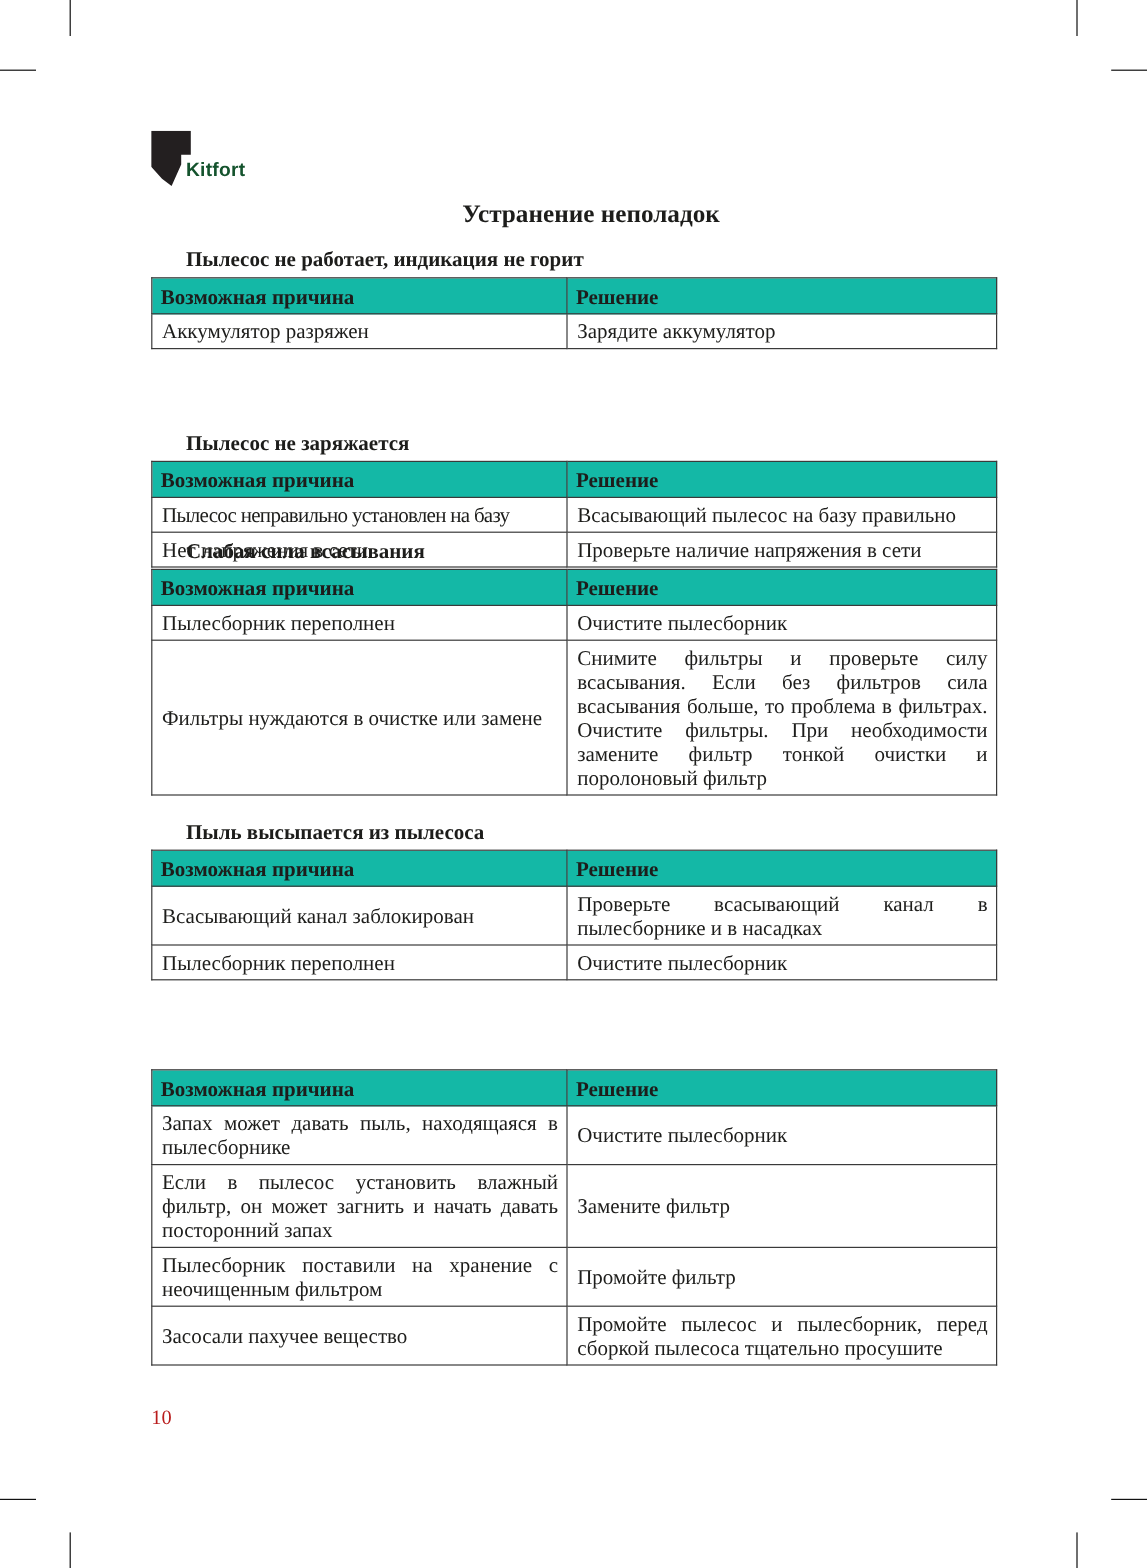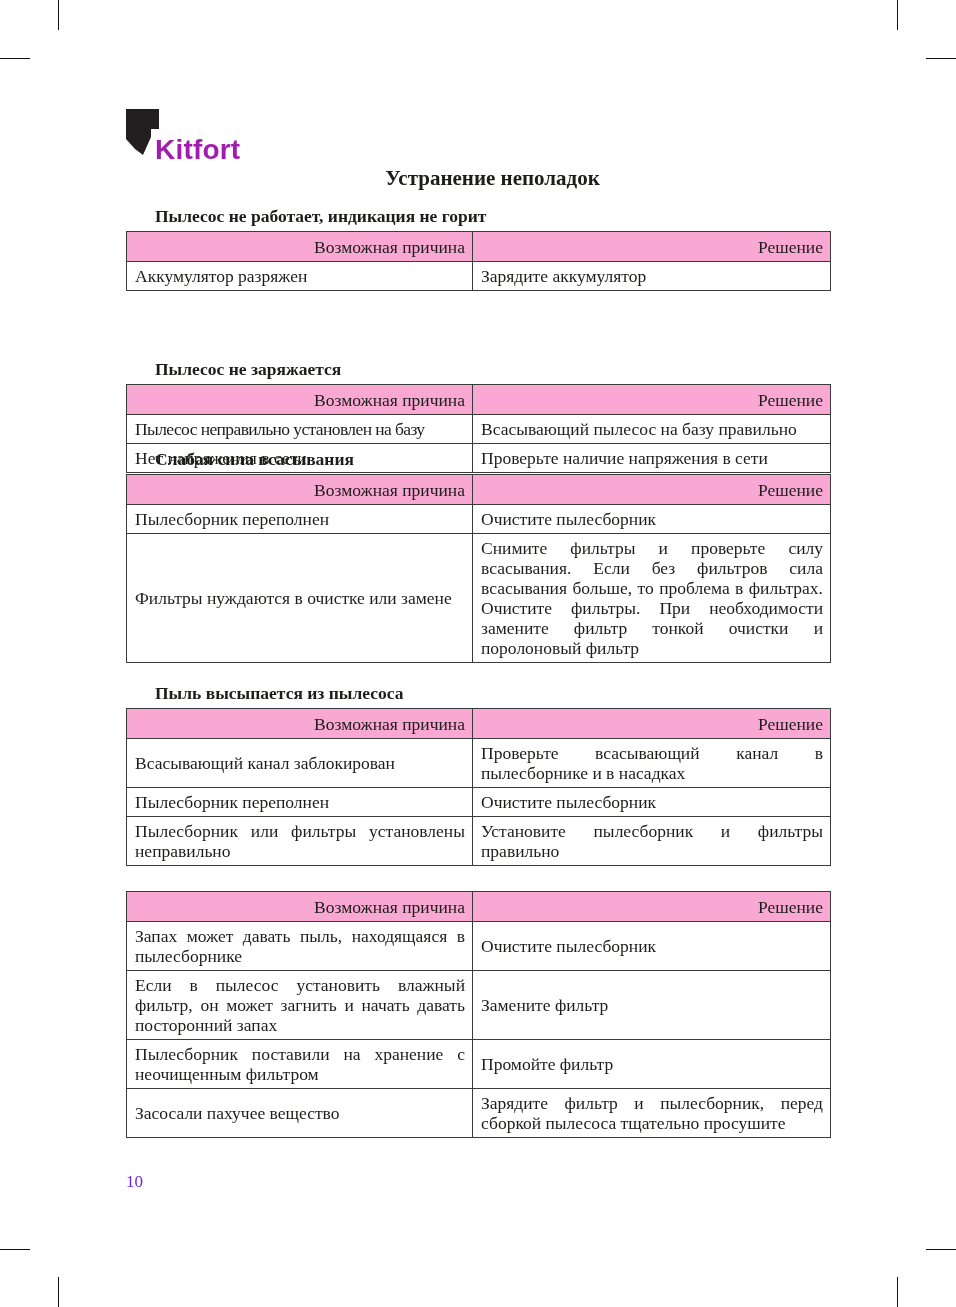--- a/index.html
+++ b/index.html
@@ -1,29 +1,29 @@
 <!DOCTYPE html>
 <html><head>
 <meta charset="utf-8">
 <style>
   html, body { margin:0; padding:0; background:#fff; }
   body { width:956px; height:1307px; position:relative; overflow:hidden; font-family:"Liberation Serif","DejaVu Serif",serif; color:#1d1d1b; }
   .crop { position:absolute; background:#111; }
   .logo { position:absolute; left:126px; top:109px; width:100px; height:50px; }
-  .logo-text { position:absolute; left:155px; top:134px; font-family:"Liberation Sans","DejaVu Sans",sans-serif; font-weight:bold; font-size:28px; letter-spacing:0.2px; color:#a21caf; }
+  .logo-text { position:absolute; left:155px; top:134px; font-family:"Liberation Sans","DejaVu Sans",sans-serif; font-weight:bold; font-size:16px; letter-spacing:0.2px; color:#14532d; }
   .doc-title { position:absolute; left:0; width:985px; top:166px; text-align:center; font-weight:bold; font-size:21px; }
   .section { position:absolute; left:126px; width:704px; }
   .sec-title { font-weight:bold; font-size:17.5px; margin:0 0 5px 29px; line-height:20px; }
   table { border-collapse:collapse; width:704px; table-layout:fixed; font-size:17.5px; line-height:20px; }
   col.c1 { width:346px; } col.c2 { width:358px; }
   th, td { border:1px solid #3a3a3a; padding:4px 7px 4px 8px; vertical-align:middle; }
-  th { background:#f9a8d4; font-weight:normal; text-align:right; padding:5px 7px 4px 7px; }
+  th { background:#14b8a6; font-weight:bold; text-align:left; padding:5px 7px 4px 7px; }
   td { text-align:left; }
   td.j { text-align:justify; }
-  .page-num { position:absolute; left:126px; top:1172px; font-size:17px; color:#6d28d9; }
+  .page-num { position:absolute; left:126px; top:1172px; font-size:17px; color:#b91c1c; }
 </style>
 </head>
 <body>
 
 <div class="crop" style="left:58px;top:0;width:1px;height:30px;"></div>
 <div class="crop" style="left:0;top:58px;width:30px;height:1px;"></div>
 <div class="crop" style="left:897px;top:0;width:1px;height:30px;"></div>
 <div class="crop" style="left:926px;top:58px;width:30px;height:1px;"></div>
 <div class="crop" style="left:0;top:1249px;width:30px;height:1px;"></div>
 <div class="crop" style="left:58px;top:1277px;width:1px;height:30px;"></div>
@@ -118,24 +118,20 @@
       <th>Решение</th>
     </tr>
     <tr>
       <td>Всасывающий канал заблокирован</td>
       <td class="j">Проверьте всасывающий канал в пылесборнике и в насадках</td>
     </tr>
     <tr>
       <td>Пылесборник переполнен</td>
       <td>Очистите пылесборник</td>
     </tr>
-    <tr>
-      <td class="j">Пылесборник или фильтры установлены неправильно</td>
-      <td class="j">Установите пылесборник и фильтры правильно</td>
-    </tr>
   </tbody>
     </table>
 </div>
 
 <div class="section" style="top:891px;">
   <table>
     <colgroup>
         <col class="c1">
         <col class="c2">
       </colgroup>
@@ -151,19 +147,19 @@
     <tr>
       <td class="j">Если в пылесос установить влажный фильтр, он может загнить и начать давать посторонний запах</td>
       <td>Замените фильтр</td>
     </tr>
     <tr>
       <td class="j">Пылесборник поставили на хранение с неочищенным фильтром</td>
       <td>Промойте фильтр</td>
     </tr>
     <tr>
       <td>Засосали пахучее вещество</td>
-      <td class="j">Зарядите фильтр и пылесборник, перед сборкой пылесоса тщательно просушите</td>
+      <td class="j">Промойте пылесос и пылесборник, перед сборкой пылесоса тщательно просушите</td>
     </tr>
   </tbody>
     </table>
 </div>
 
 <div class="page-num">10</div>
 
 </body></html>

